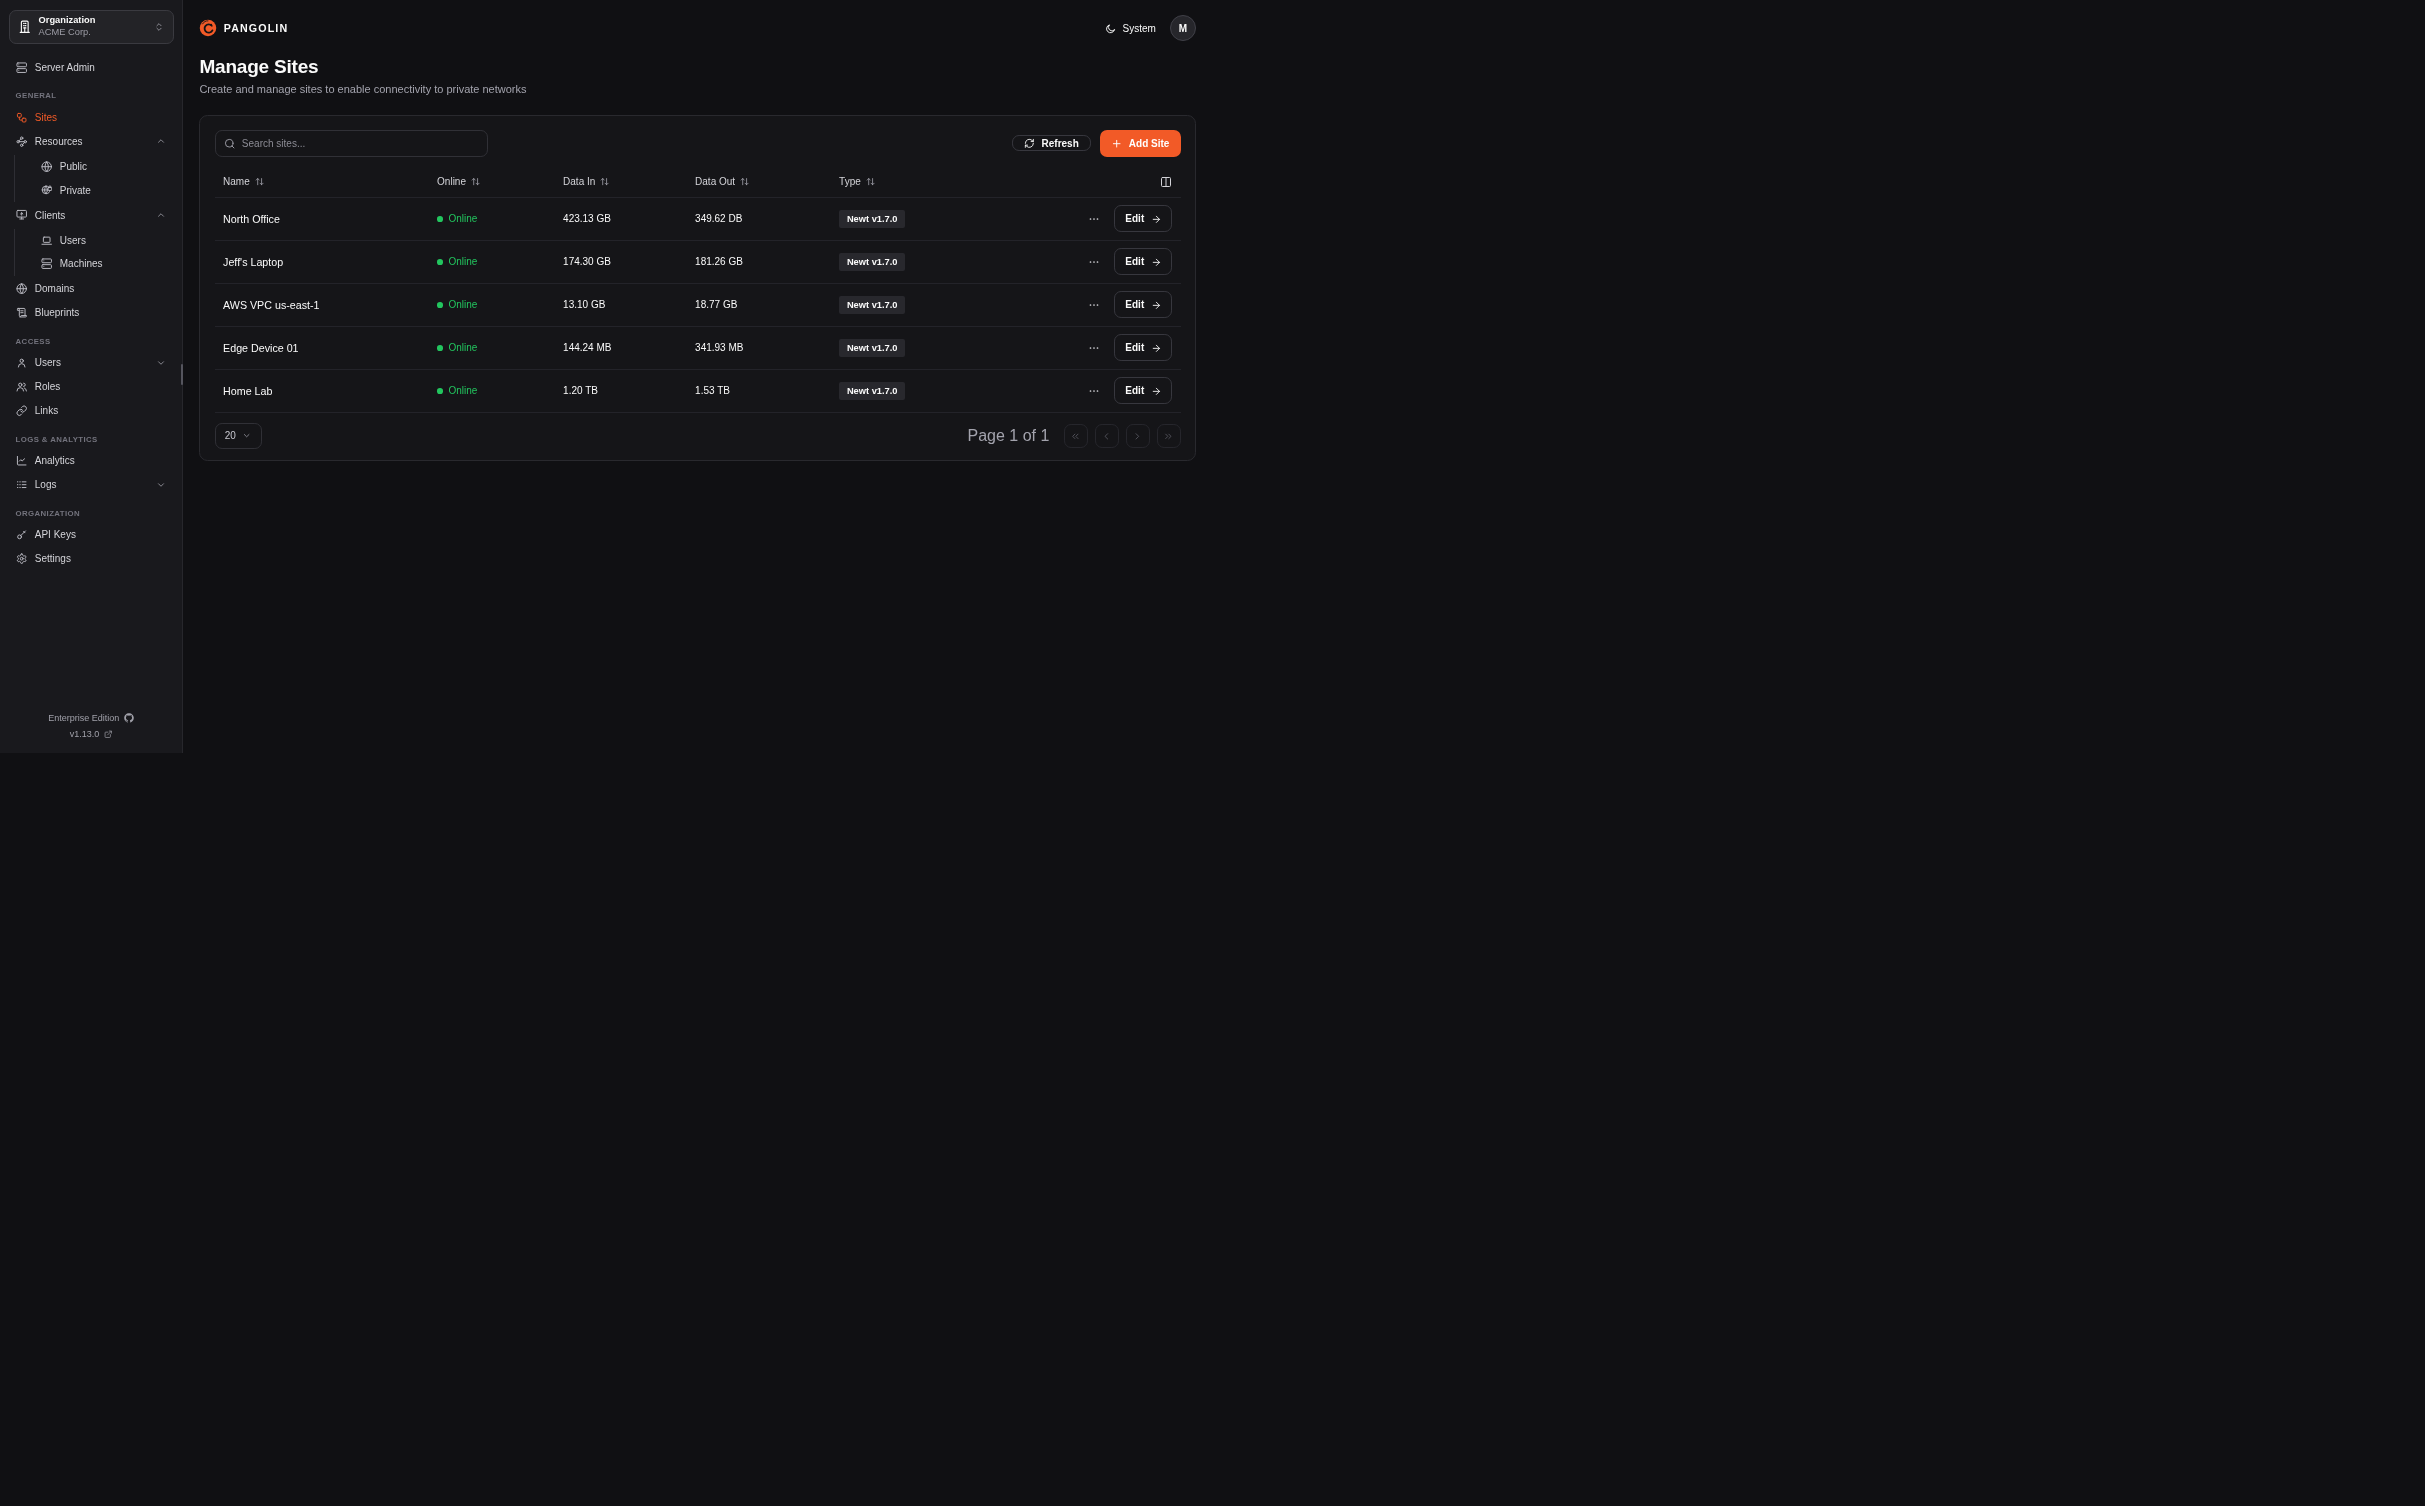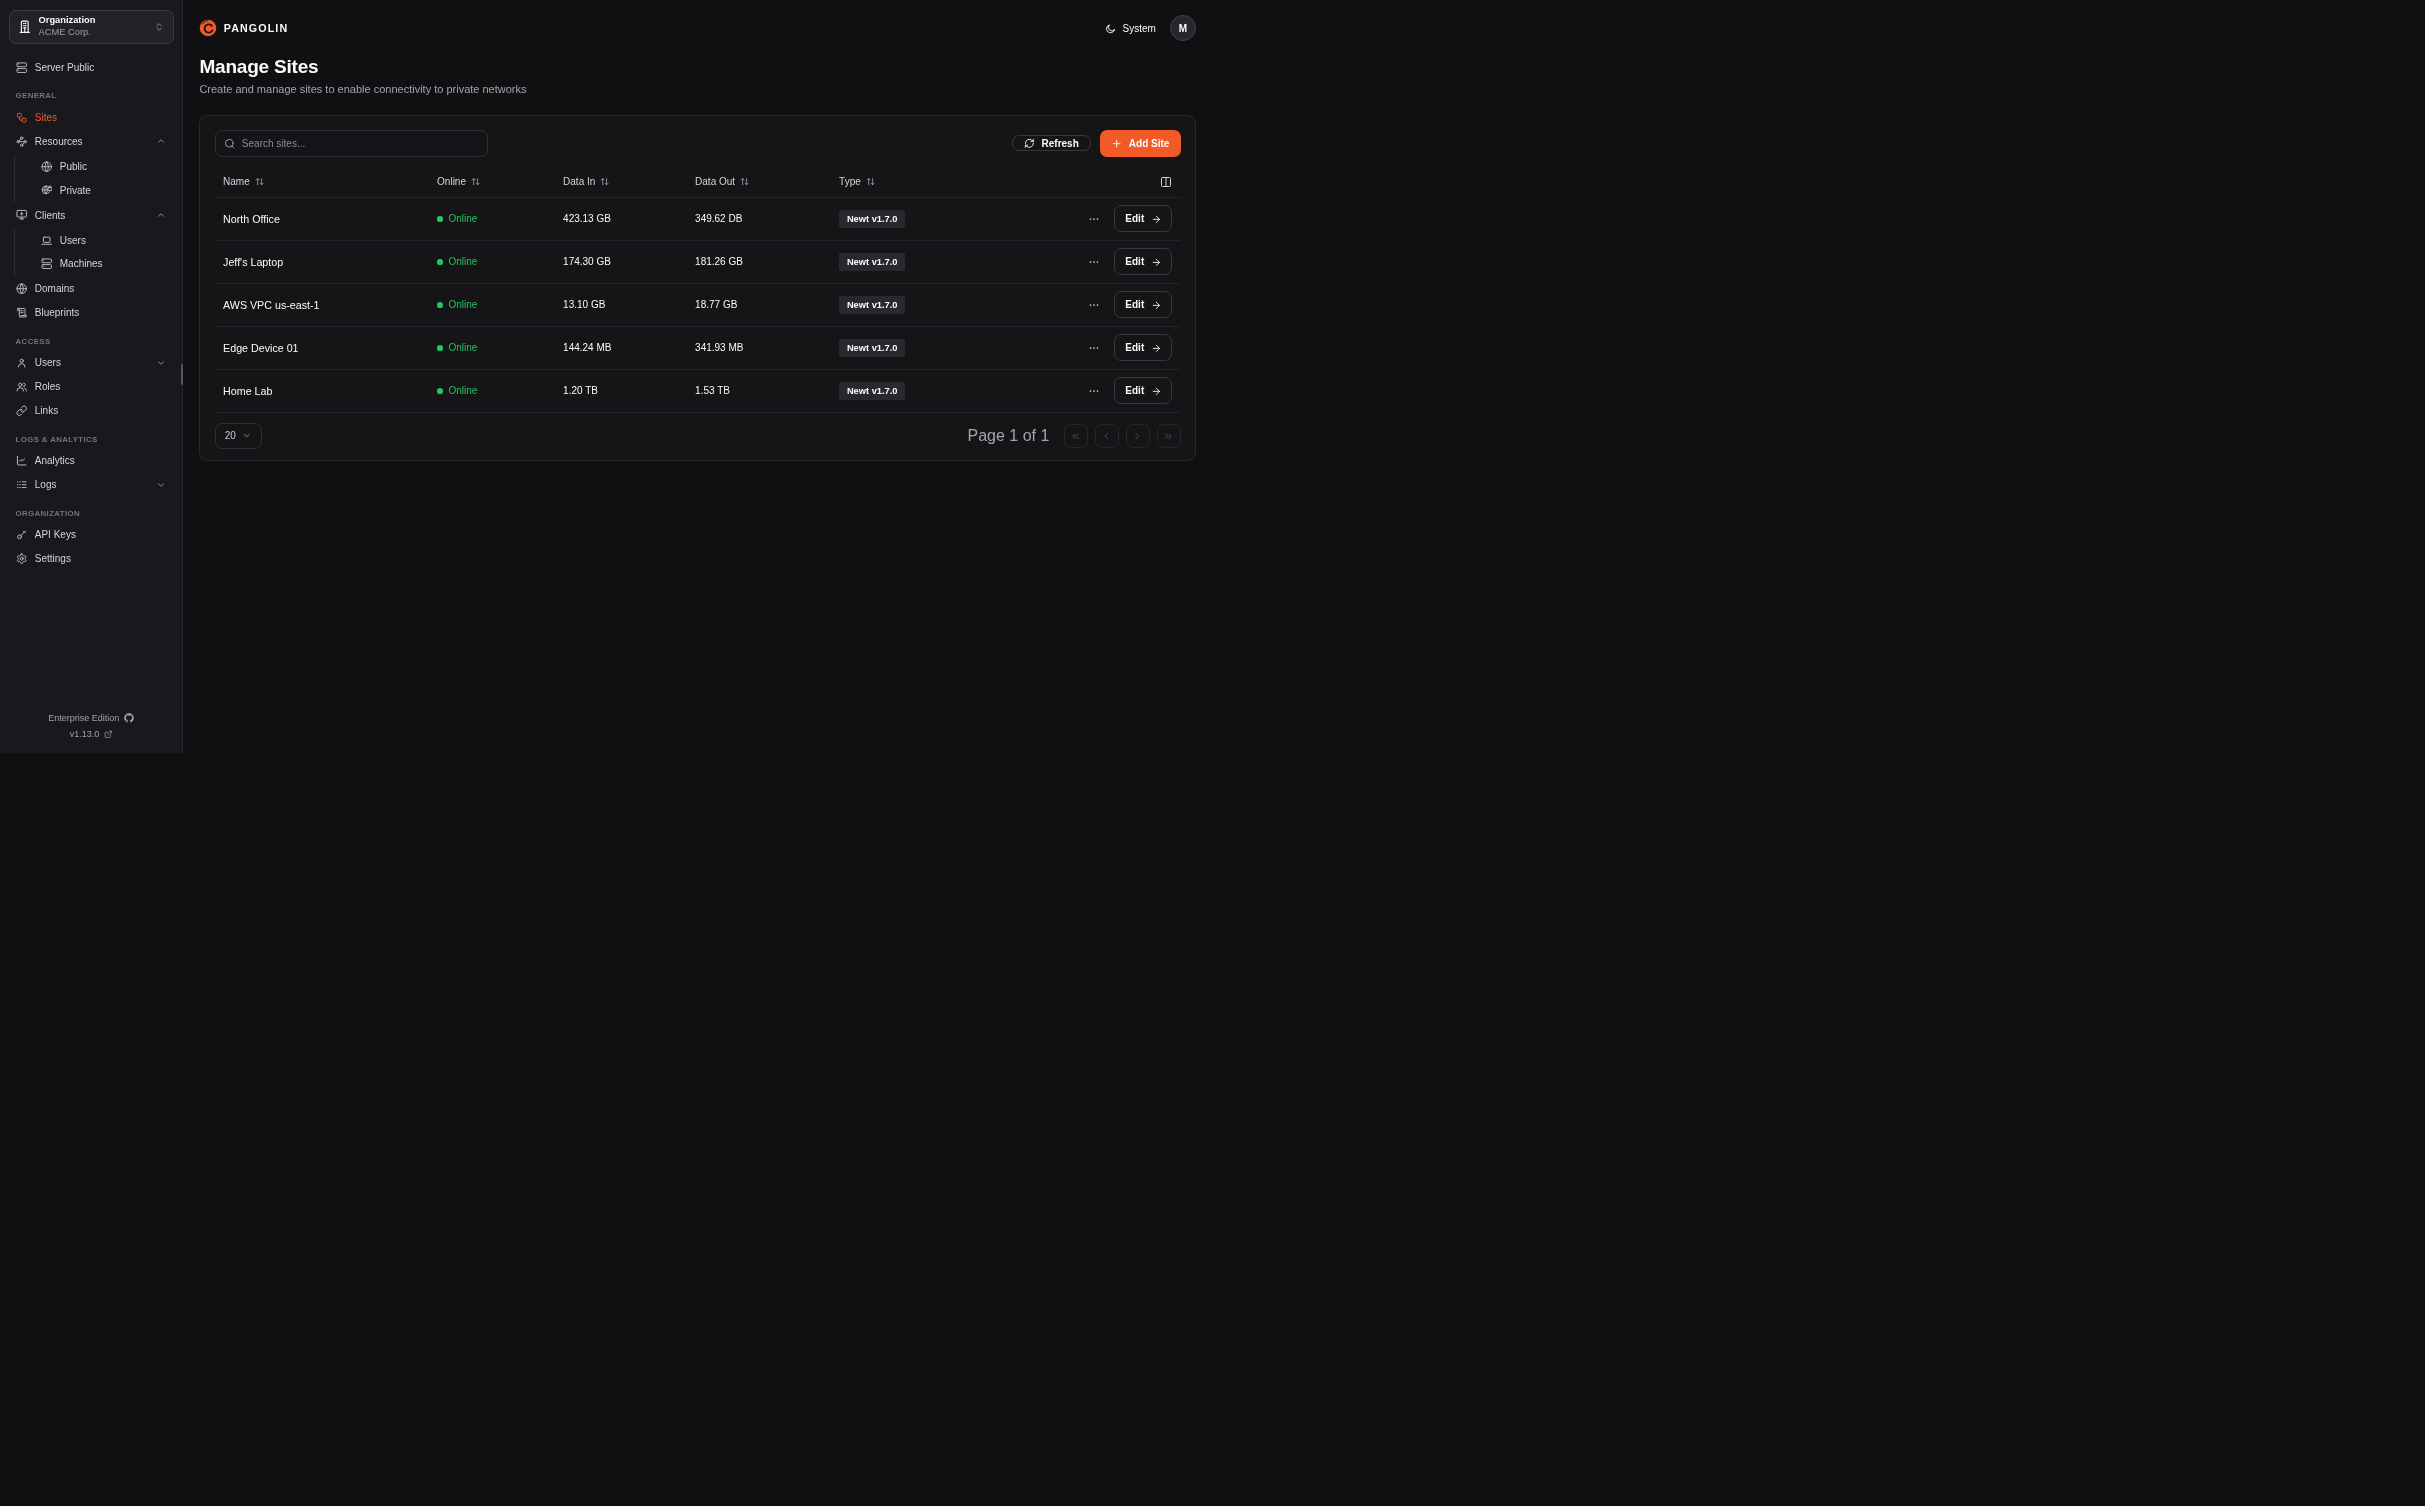--- a/index.html
+++ b/index.html
@@ -173,21 +173,21 @@
   </button>
 
   <nav>
     <div class="nav-item">
       <svg class="i" viewBox="0 0 24 24" fill="none" stroke="currentColor" stroke-width="2" stroke-linecap="round" stroke-linejoin="round">
           <rect x="2" y="2" width="20" height="8" rx="2"></rect>
           <rect x="2" y="14" width="20" height="8" rx="2"></rect>
           <path d="M6 6h.01"></path>
           <path d="M6 18h.01"></path>
         </svg>
-      <span>Server Public</span>
+      <span>Server Admin</span>
     </div>
 
     <div class="sec-title">GENERAL</div>
 
     <div class="nav-item active">
       <svg class="i" viewBox="0 0 24 24" fill="none" stroke="currentColor" stroke-width="2" stroke-linecap="round" stroke-linejoin="round">
           <rect x="3" y="3" width="8" height="8" rx="2"></rect>
           <path d="M7 11v4a2 2 0 0 0 2 2h4"></path>
           <rect x="13" y="13" width="8" height="8" rx="2"></rect>
         </svg>

